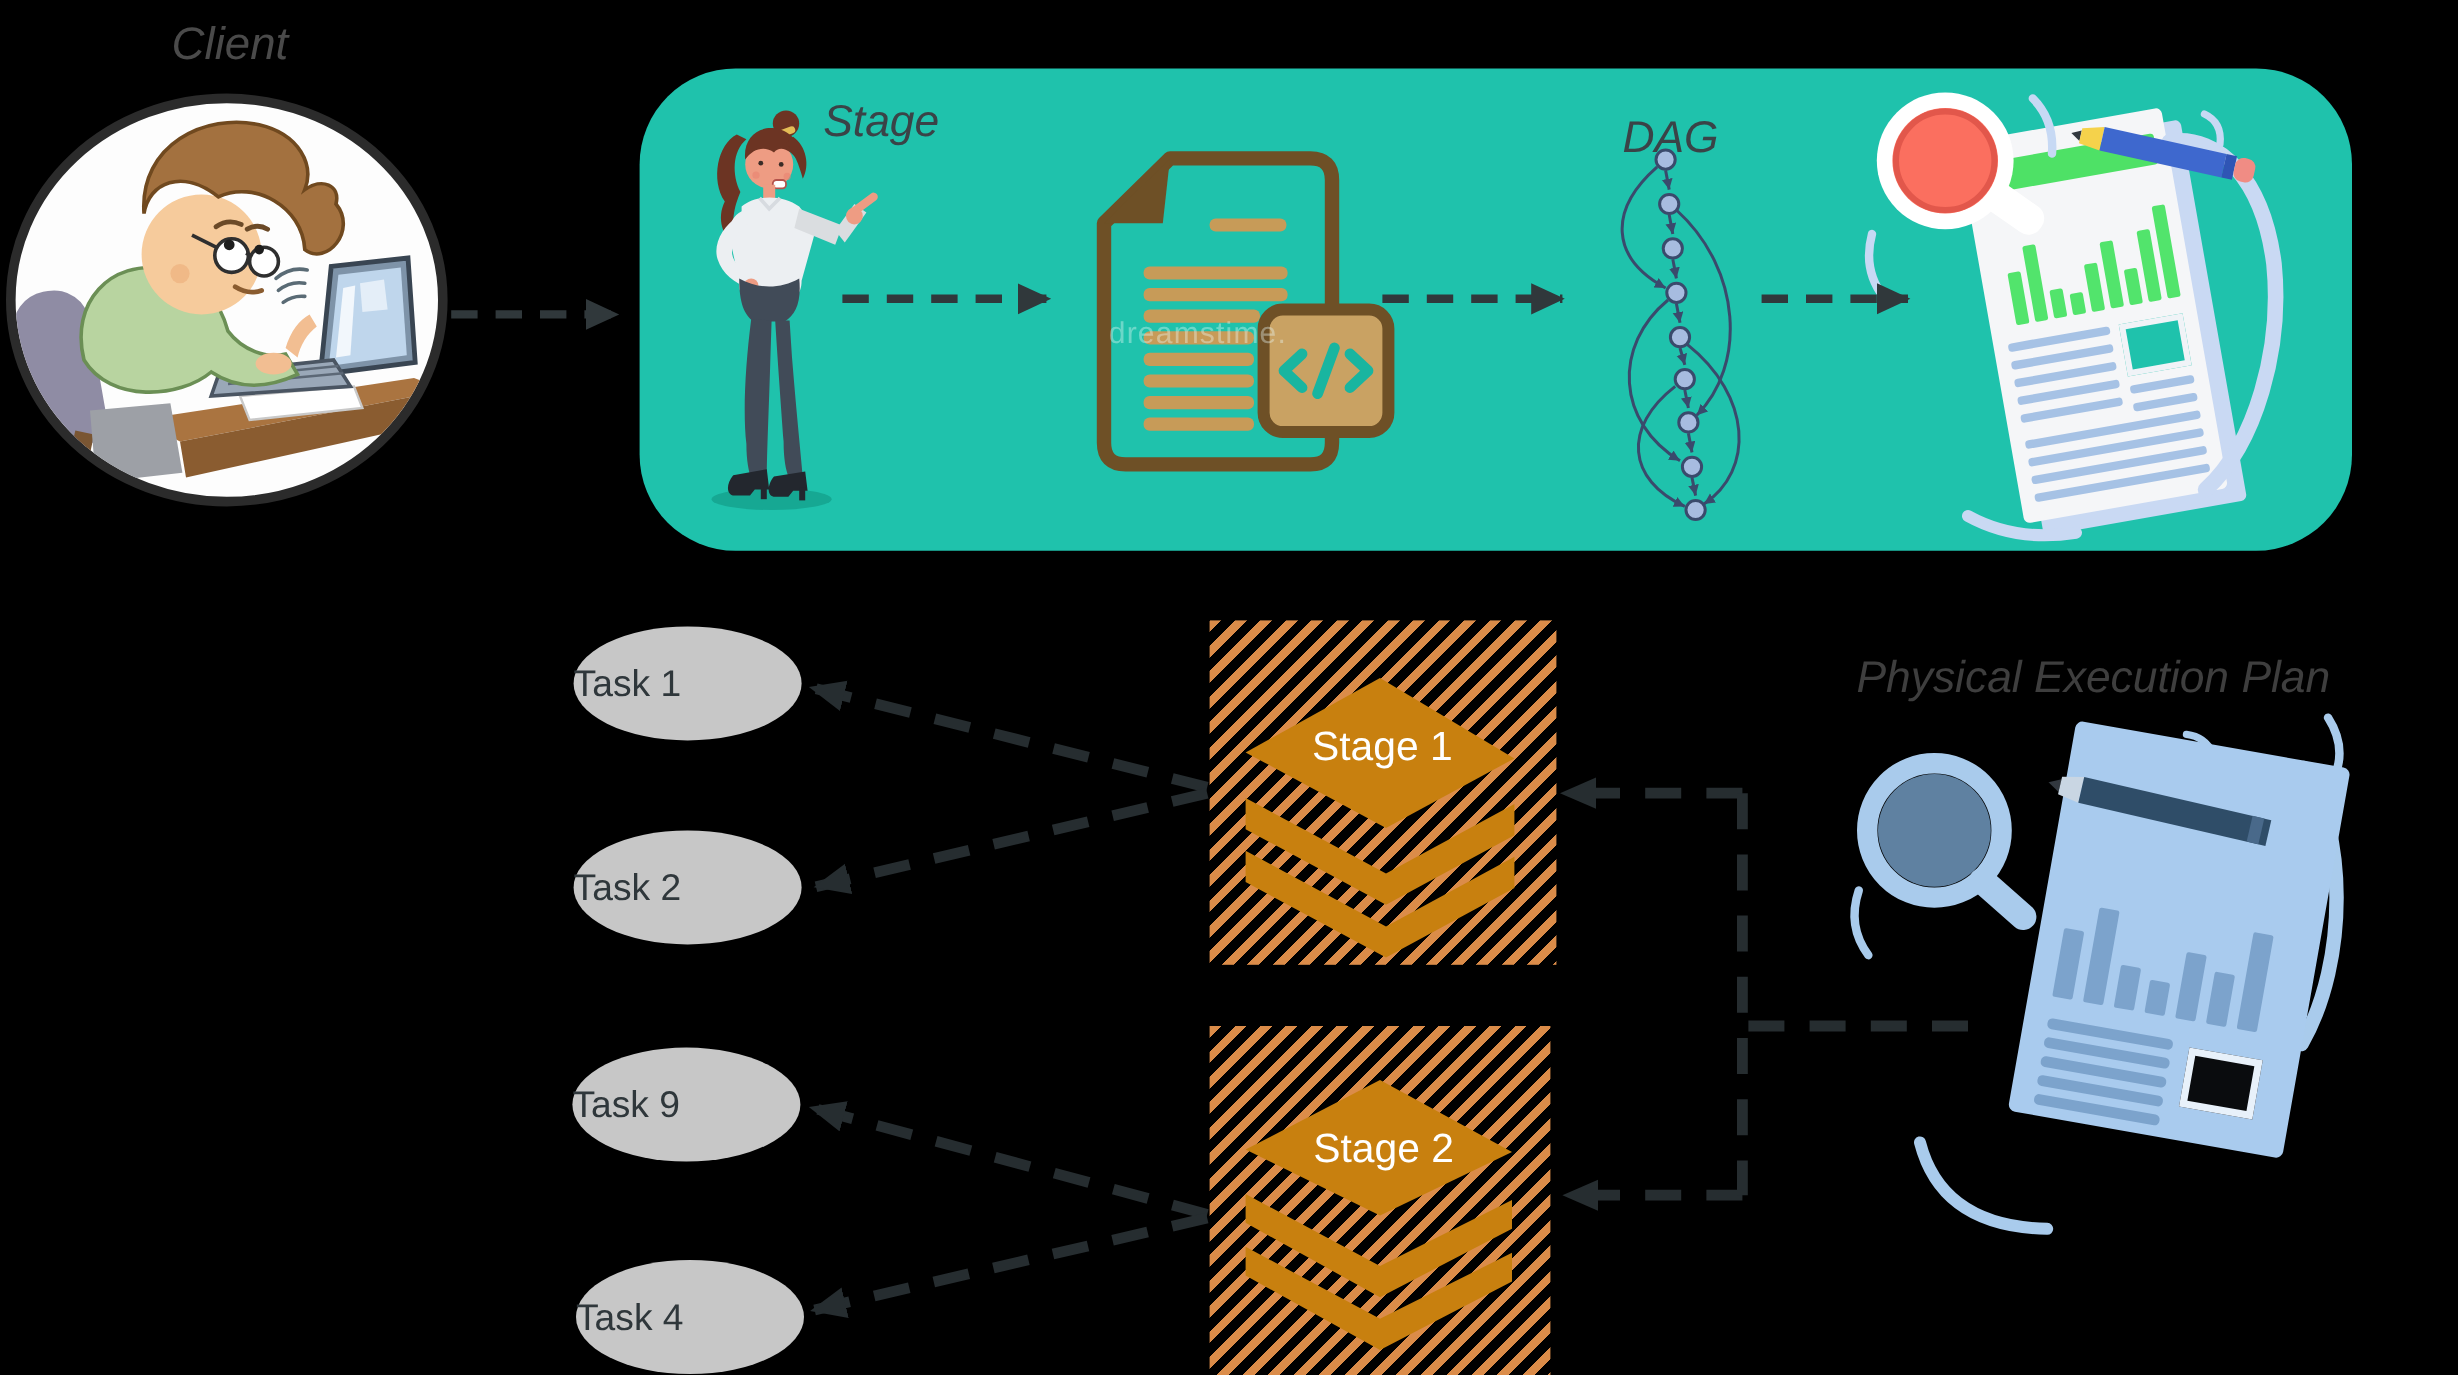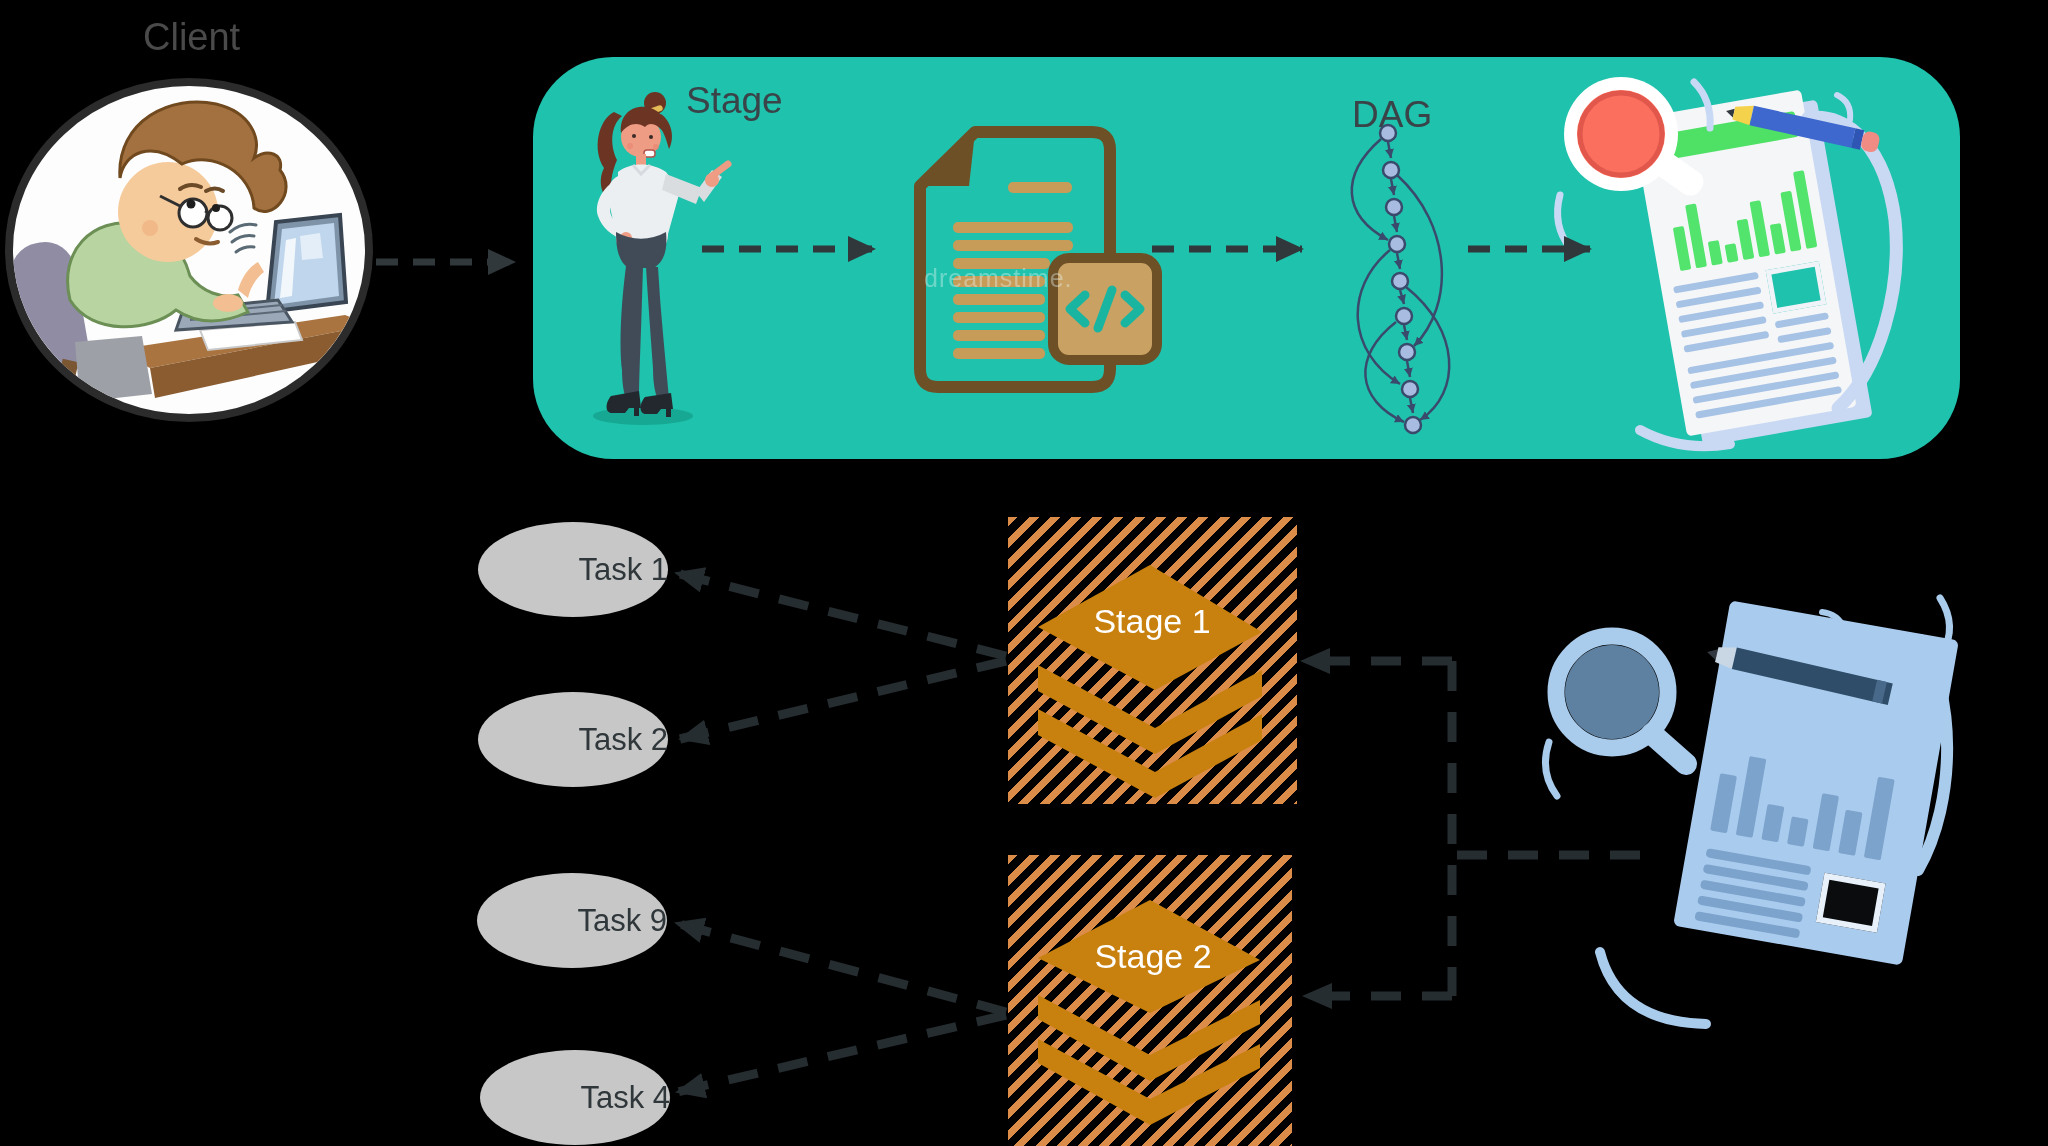--- a/index.html
+++ b/index.html
@@ -1,30 +1,30 @@
 <!DOCTYPE html>
 <html><head>
 <meta charset="utf-8">
 <style>
   html,body{margin:0;padding:0;background:#000;}
   #canvas{position:relative;width:2048px;height:1146px;background:#000;overflow:hidden;
           font-family:"Liberation Sans",sans-serif;}
   .abs{position:absolute;}
-  .lbl{color:#3A4347;font-size:37px;white-space:nowrap;}
+  .lbl{color:#3A4347;font-size:37px;white-space:nowrap;font-style:italic;}
   #client-label{left:143px;top:16px;color:#4A4A4A;font-size:38px;}
   #driver-label{left:686px;top:80px;}
   #uac-label{left:852px;top:78px;}
   #dag-label{left:1352px;top:94px;}
   #pep-label{left:1547px;top:544px;color:#3E3E3E;}
   #teal-box{left:533px;top:57px;width:1427px;height:402px;background:#1FC2AC;border-radius:80px;}
   .stage-box{background:repeating-linear-gradient(135deg,#DB8C49 0 7px,rgba(0,0,0,0) 7px 15px);}
   #stage1-box{left:1008px;top:517px;width:289px;height:287px;}
   #stage2-box{left:1008px;top:855px;width:284px;height:291px;text-align:center;}
   .task{width:190px;height:95px;background:#C7C7C7;border-radius:50%;
-        display:flex;align-items:center;justify-content:flex-end;
+        display:flex;align-items:center;justify-content:flex-start;
         color:#2F373B;font-size:31px;}
   #task1{left:478px;top:522px;}
   #task2{left:478px;top:692px;}
   #task3{left:477px;top:873px;}
   #task4{left:480px;top:1050px;}
   .stage-label{fill:#FFFFFF;font-size:34px;font-family:"Liberation Sans",sans-serif;}
   #watermark{left:924px;top:264px;font-size:25px;letter-spacing:1px;
              color:rgba(235,250,248,0.38);}
   
   #report-back{left:1674px;top:112px;width:172px;height:322px;background:#C9D9F3;
@@ -99,20 +99,21 @@
       <polygon points="8,-2 26,-7 26,13 8,11" fill="#F5D24B"></polygon>
       <rect x="26" y="-7" width="104" height="20" fill="#3E68CE"></rect>
       <rect x="130" y="-7" width="9" height="20" fill="#2F55B5"></rect>
       <rect x="139" y="-7" width="17" height="20" rx="7" fill="#F08C84"></rect>
     </g>
   </svg>
 
   <div id="client-label" class="abs lbl">Client</div>
   <div id="driver-label" class="abs lbl">Stage</div>
   <div id="dag-label" class="abs lbl">DAG</div>
+  <div id="pep-label" class="abs lbl">Physical Execution Plan</div>
 
   <svg class="abs" style="left:0;top:60px" width="400" height="380" viewBox="0 60 400 380">
     <defs>
         <clipPath id="cclip">
           <ellipse cx="189" cy="250" rx="176" ry="164"></ellipse>
         </clipPath>
       </defs>
     <ellipse cx="189" cy="250" rx="180" ry="168" fill="#FDFDFD" stroke="#2B2B2B" stroke-width="8"></ellipse>
     <g clip-path="url(#cclip)">
       <g>

